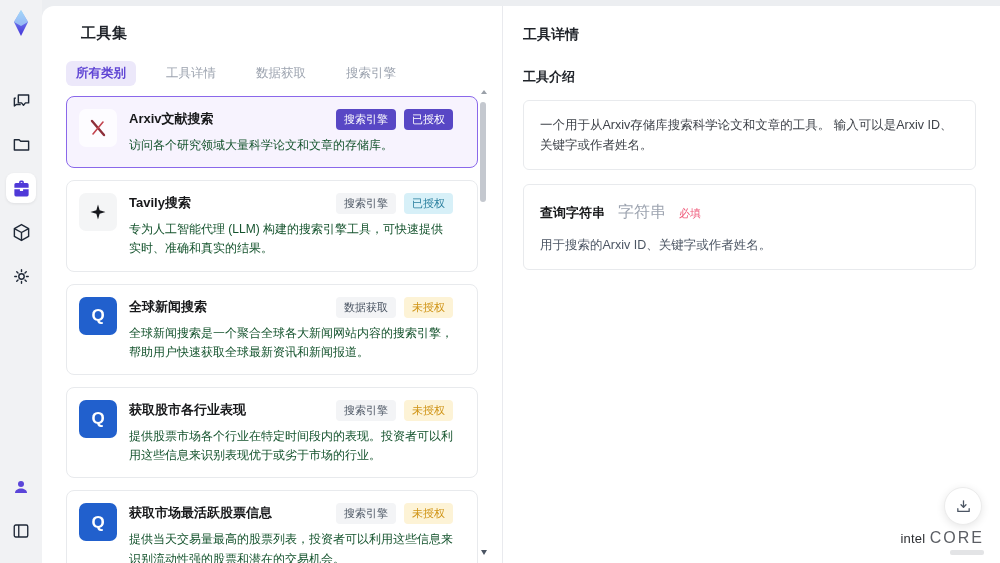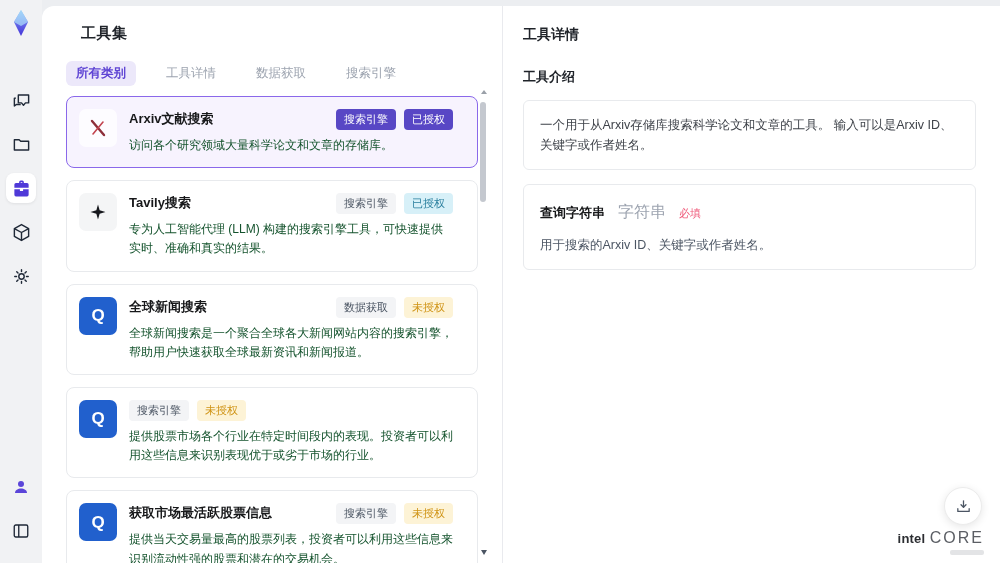--- a/index.html
+++ b/index.html
@@ -86,21 +86,21 @@
   
   .fab {
     position:absolute; right:18px; bottom:38px; width:38px; height:38px;
     border-radius:50%; background:#ffffff; border:1px solid #ececec;
     box-shadow:0 2px 8px rgba(0,0,0,.10);
     display:flex; align-items:center; justify-content:center; cursor:pointer; z-index:6;
   }
   .intel-logo {
     position:absolute; right:16px; bottom:8px; z-index:6; text-align:right; line-height:1.1;
   }
-  .intel-logo .p1 { font-size:13px; font-weight:bold; color:#2b2d31; letter-spacing:.2px; }
+  .intel-logo .p1 { font-size:13px; font-weight:normal; color:#2b2d31; letter-spacing:.2px; }
   .intel-logo .p2 { font-size:16px; font-weight:normal; color:#5b5e64; letter-spacing:2px; text-transform:uppercase; }
   .intel-logo .bar { height:5px; width:34px; background:#e3e4e6; border-radius:2px; margin:3px 0 0 auto; }
   svg { display:block; }
 </style>
 </head>
 <body>
 
 <div class="rail">
   <div class="logo">
     <svg width="26" height="28" viewBox="0 0 26 28">
@@ -228,20 +228,21 @@
           <div class="tool-desc">全球新闻搜索是一个聚合全球各大新闻网站内容的搜索引擎，帮助用户快速获取全球最新资讯和新闻报道。</div>
         </div>
       </div>
 
       <div class="card">
         <div class="tool-icon blue">
           <span class="qglyph">Q</span>
         </div>
         <div class="card-body">
           <div class="card-top">
+            <span class="tool-name">获取股市各行业表现</span>
             <span class="badges">
               <span class="badge cat">搜索引擎</span>
               <span class="badge no">未授权</span>
             </span>
           </div>
           <div class="tool-desc">提供股票市场各个行业在特定时间段内的表现。投资者可以利用这些信息来识别表现优于或劣于市场的行业。</div>
         </div>
       </div>
 
       <div class="card">

